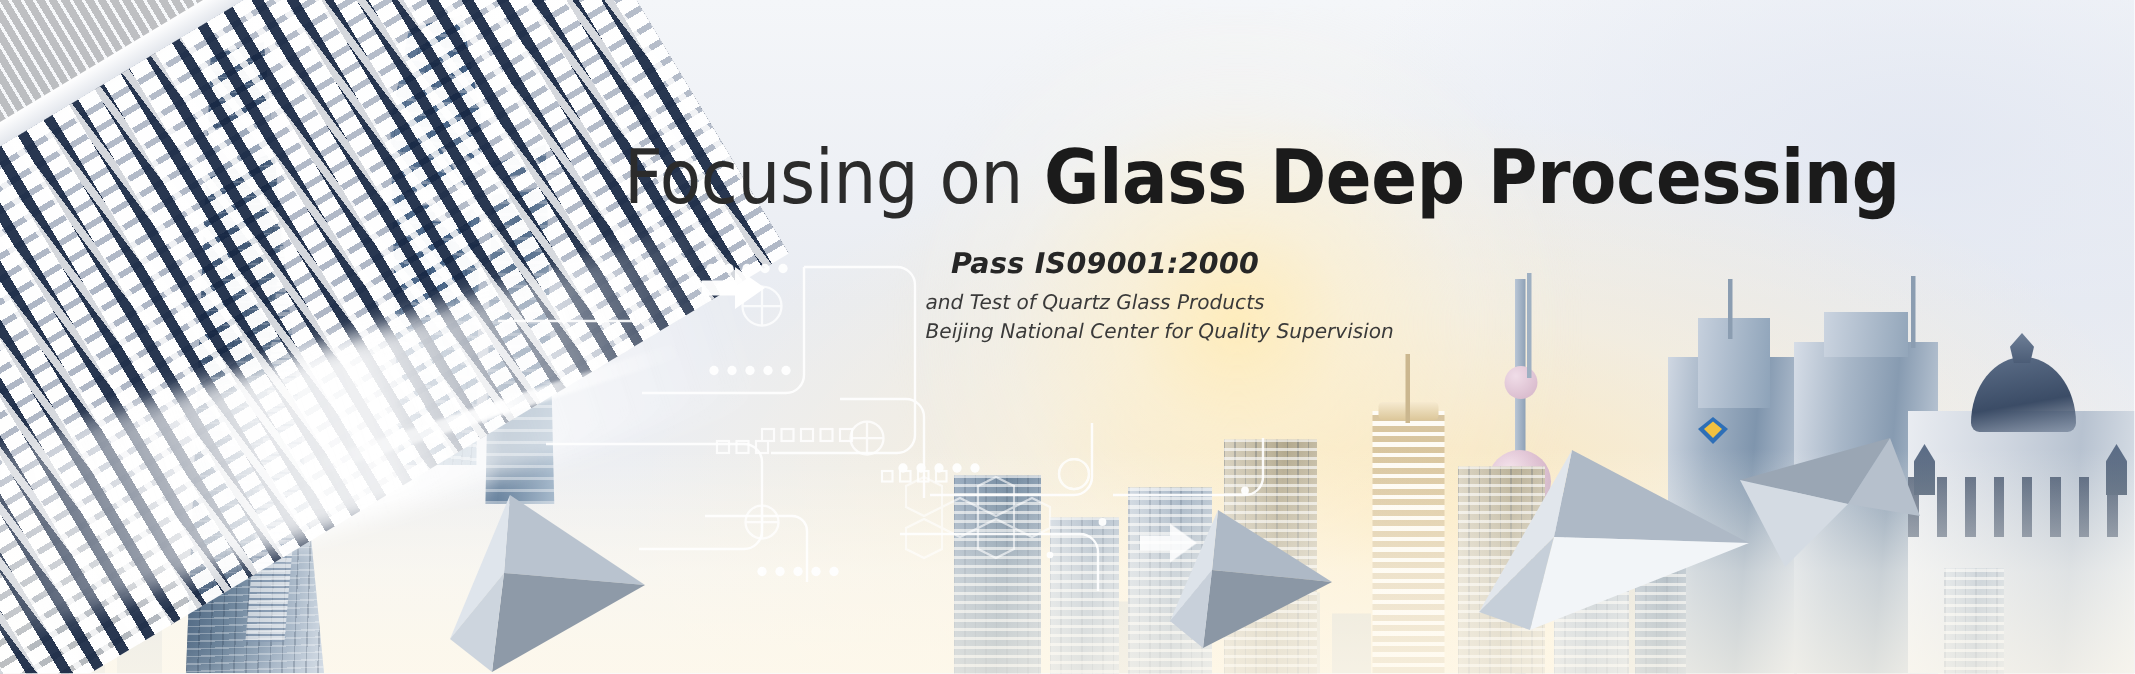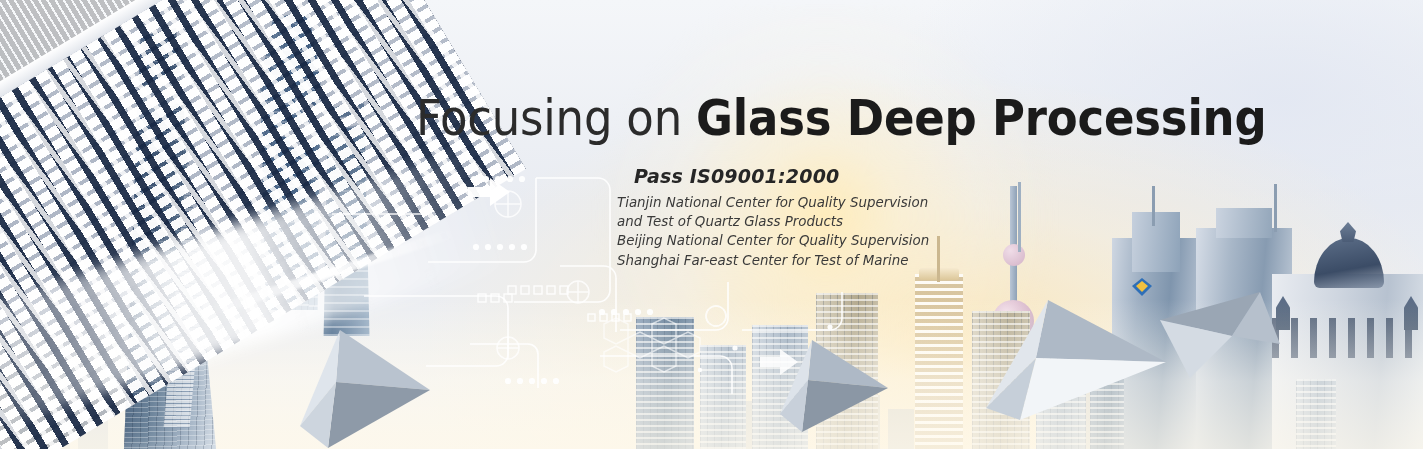--- a/index.html
+++ b/index.html
@@ -416,19 +416,17 @@
   </svg>
 
   <div class="headline">
     <span class="light">Focusing on </span><span class="bold">Glass Deep Processing</span>
   </div>
 
   <div class="pass">Pass IS09001:2000</div>
 
 
   <div class="cert-list">
-    <div>Tianjin National Center for Quality Supervision</div>
     <div>and Test of Quartz Glass Products</div>
     <div>Beijing National Center for Quality Supervision</div>
-    <div>Shanghai Far-east Center for Test of Marine</div>
   </div>
 
 </div>
 
 </body></html>

